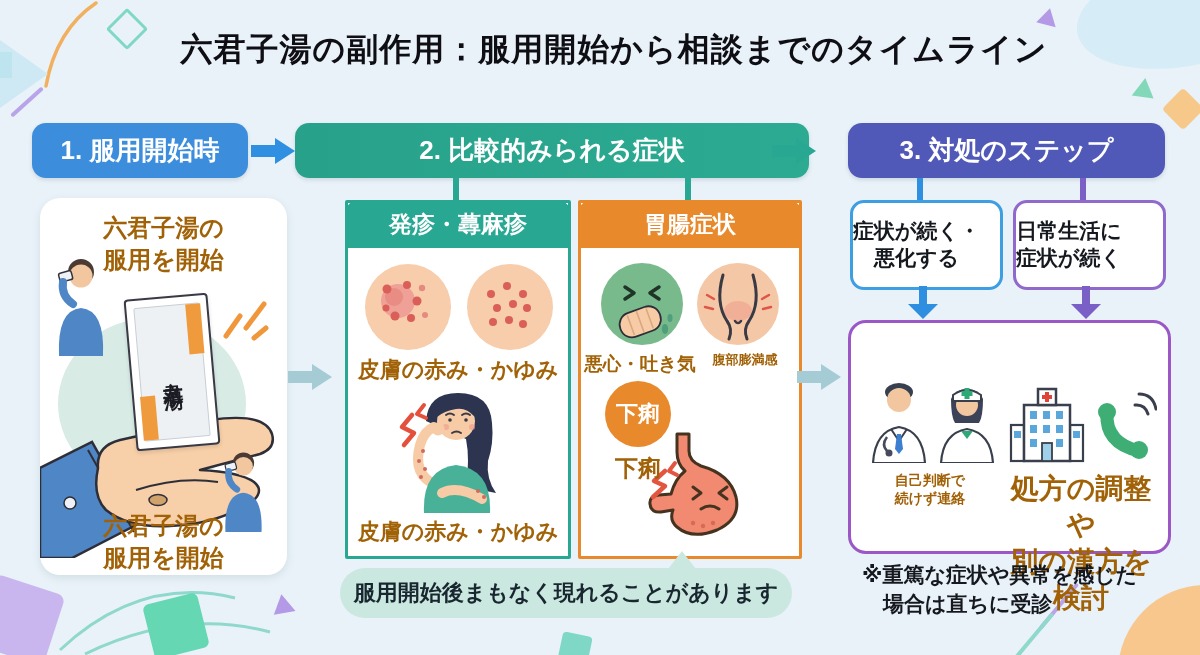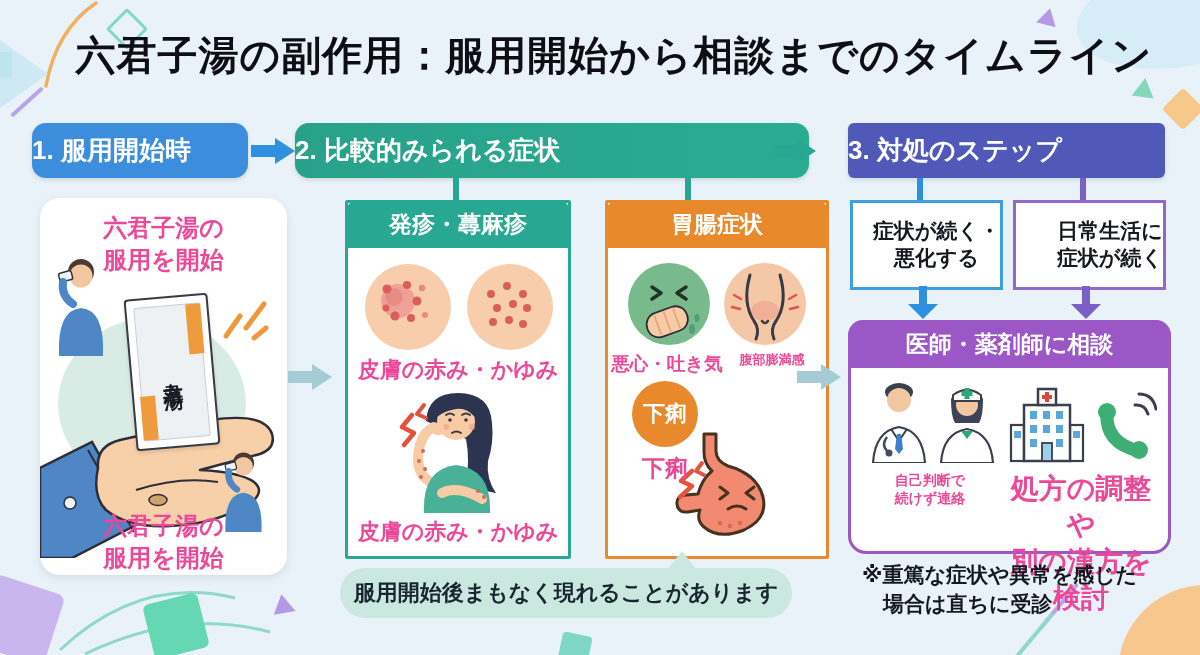--- a/index.html
+++ b/index.html
@@ -3,47 +3,47 @@
 <meta charset="utf-8">
 <style>
   html,body{margin:0;padding:0;}
   body{font-family:"Liberation Sans","DejaVu Sans",sans-serif;}
   #stage{position:relative;width:1200px;height:655px;background:#e9f2f8;overflow:hidden;}
   .abs{position:absolute;}
   .ml{white-space:pre-line;}
   
   .tri{width:0;height:0;}
   
-  #title{left:0;right:0;top:28px;text-align:center;font-size:40px;font-weight:900;color:#0e0e14;letter-spacing:1px;padding-left:28px;}
+  #title{left:0;right:0;top:28px;text-align:center;font-size:32px;font-weight:900;color:#0e0e14;letter-spacing:1px;padding-left:28px;}
   
-  .stephdr{top:123px;height:55px;border-radius:14px;display:flex;align-items:center;justify-content:flex-start;
+  .stephdr{top:123px;height:55px;border-radius:14px;display:flex;align-items:center;justify-content:center;
            color:#fff;font-size:26px;font-weight:800;box-shadow:0 2px 4px rgba(40,60,90,.15);}
   #hdr1{left:32px;width:216px;background:#3c8edd;}
   #hdr2{left:295px;width:514px;background:linear-gradient(90deg,#28a18b,#2cab92);}
-  #hdr3{left:848px;width:317px;background:#5159b8;border-radius:6px;}
+  #hdr3{left:848px;width:317px;background:#5159b8;}
   .arrow-r{width:44px;height:26px;}
   .arrow-r .shaft{position:absolute;left:0;top:7px;width:26px;height:12px;background:currentColor;}
   .arrow-r .head{position:absolute;left:24px;top:0;width:0;height:0;border-top:13px solid transparent;border-bottom:13px solid transparent;border-left:20px solid currentColor;}
   .arrow-d{width:34px;height:34px;}
   .arrow-d .shaft{position:absolute;left:13px;top:0;width:8px;height:19px;background:currentColor;}
   .arrow-d .head{position:absolute;left:2px;top:18px;width:0;height:0;border-left:15px solid transparent;border-right:15px solid transparent;border-top:15px solid currentColor;}
   .stub{width:6px;background:#28a793;top:178px;height:23px;}
   
   .panel{background:#fff;border-radius:2px;}
   #startCard{left:40px;top:198px;width:247px;height:377px;border-radius:20px;box-shadow:0 3px 8px rgba(50,80,110,.12);}
   .cardTitleBand{position:absolute;left:-3px;top:-3px;right:-3px;height:48px;border-radius:14px 14px 0 0;
                  display:flex;align-items:center;justify-content:center;color:#fff;font-size:23px;font-weight:800;}
   #rashCard{left:345px;top:200px;width:220px;height:353px;border:3px solid #28a793;}
-  #giCard{left:578px;top:200px;width:218px;height:353px;border:3px solid #e8892b;margin-left:27px;}
+  #giCard{left:578px;top:200px;width:218px;height:353px;border:3px solid #e8892b;}
   #consultCard{left:848px;top:320px;width:317px;height:228px;border:3.5px solid #9c57c6;border-radius:18px;}
-  .condBox{top:200px;width:147px;height:84px;background:#fff;border-radius:0;display:flex;align-items:center;justify-content:flex-end;
+  .condBox{top:200px;width:147px;height:84px;background:#fff;border-radius:14px;display:flex;align-items:center;justify-content:flex-start;
            text-align:center;font-size:21px;font-weight:800;color:#15191f;line-height:1.28;}
   #condBox1{left:850px;border:3.5px solid #3d9ee2;}
   #condBox2{left:1013px;border:3.5px solid #9168cb;}
-  .cap{font-weight:800;color:#ec4899;text-align:center;}
+  .cap{font-weight:800;color:#a16207;text-align:center;}
   .badge{border-radius:50%;background:#e8892b;color:#fff;display:flex;align-items:center;justify-content:center;font-size:22px;font-weight:800;}
   #notePill{left:340px;top:568px;width:452px;height:50px;background:#cbe8e0;border-radius:26px;display:flex;align-items:center;justify-content:center;
             font-size:22px;font-weight:800;color:#18262f;}
   #noteTail{left:668px;top:551px;border-left:14px solid transparent;border-right:14px solid transparent;border-bottom:18px solid #cbe8e0;}
   #footnote{left:862px;top:560px;width:305px;font-size:21px;font-weight:800;color:#15191f;line-height:1.4;}
   .paleArrow{color:#a5cbd5;}
   svg{display:block;}
 </style>
 </head>
 <body>
@@ -270,21 +270,20 @@
   <div class="abs arrow-d" style="left:906px;top:286px;color:#2e8fe0;">
       <span class="shaft"></span>
       <span class="head"></span>
     </div>
   <div class="abs arrow-d" style="left:1069px;top:286px;color:#7a5fc6;">
       <span class="shaft"></span>
       <span class="head"></span>
     </div>
 
   <div id="consultCard" class="abs panel">
-    <div class="cardTitleBand" style="background:#9c57c6;border-radius:15px 15px 0 0;">医師・薬剤師に相談</div>
     <svg class="abs" style="left:16px;top:56px;" width="64" height="84" viewBox="0 0 64 84">
       <ellipse cx="32" cy="13" rx="14" ry="9" fill="#37404e"></ellipse>
       <circle cx="32" cy="21" r="12" fill="#f2c7a0"></circle>
       <path d="M6 84 Q8 52 32 48 Q56 52 58 84 Z" fill="#fff" stroke="#3a3f4d" stroke-width="2.2"></path>
       <path d="M24 50 L32 62 L40 50" stroke="#3a3f4d" stroke-width="2" fill="none"></path>
       <path d="M30 55 L34 55 L36 70 L32 75 L28 70 Z" fill="#3c7fd0"></path>
       <path d="M20 58 Q14 66 20 72" stroke="#454b5c" stroke-width="2.5" fill="none"></path>
       <circle cx="22" cy="74" r="3.5" fill="#454b5c"></circle>
     </svg>
     <svg class="abs" style="left:86px;top:56px;" width="60" height="84" viewBox="0 0 60 84">

